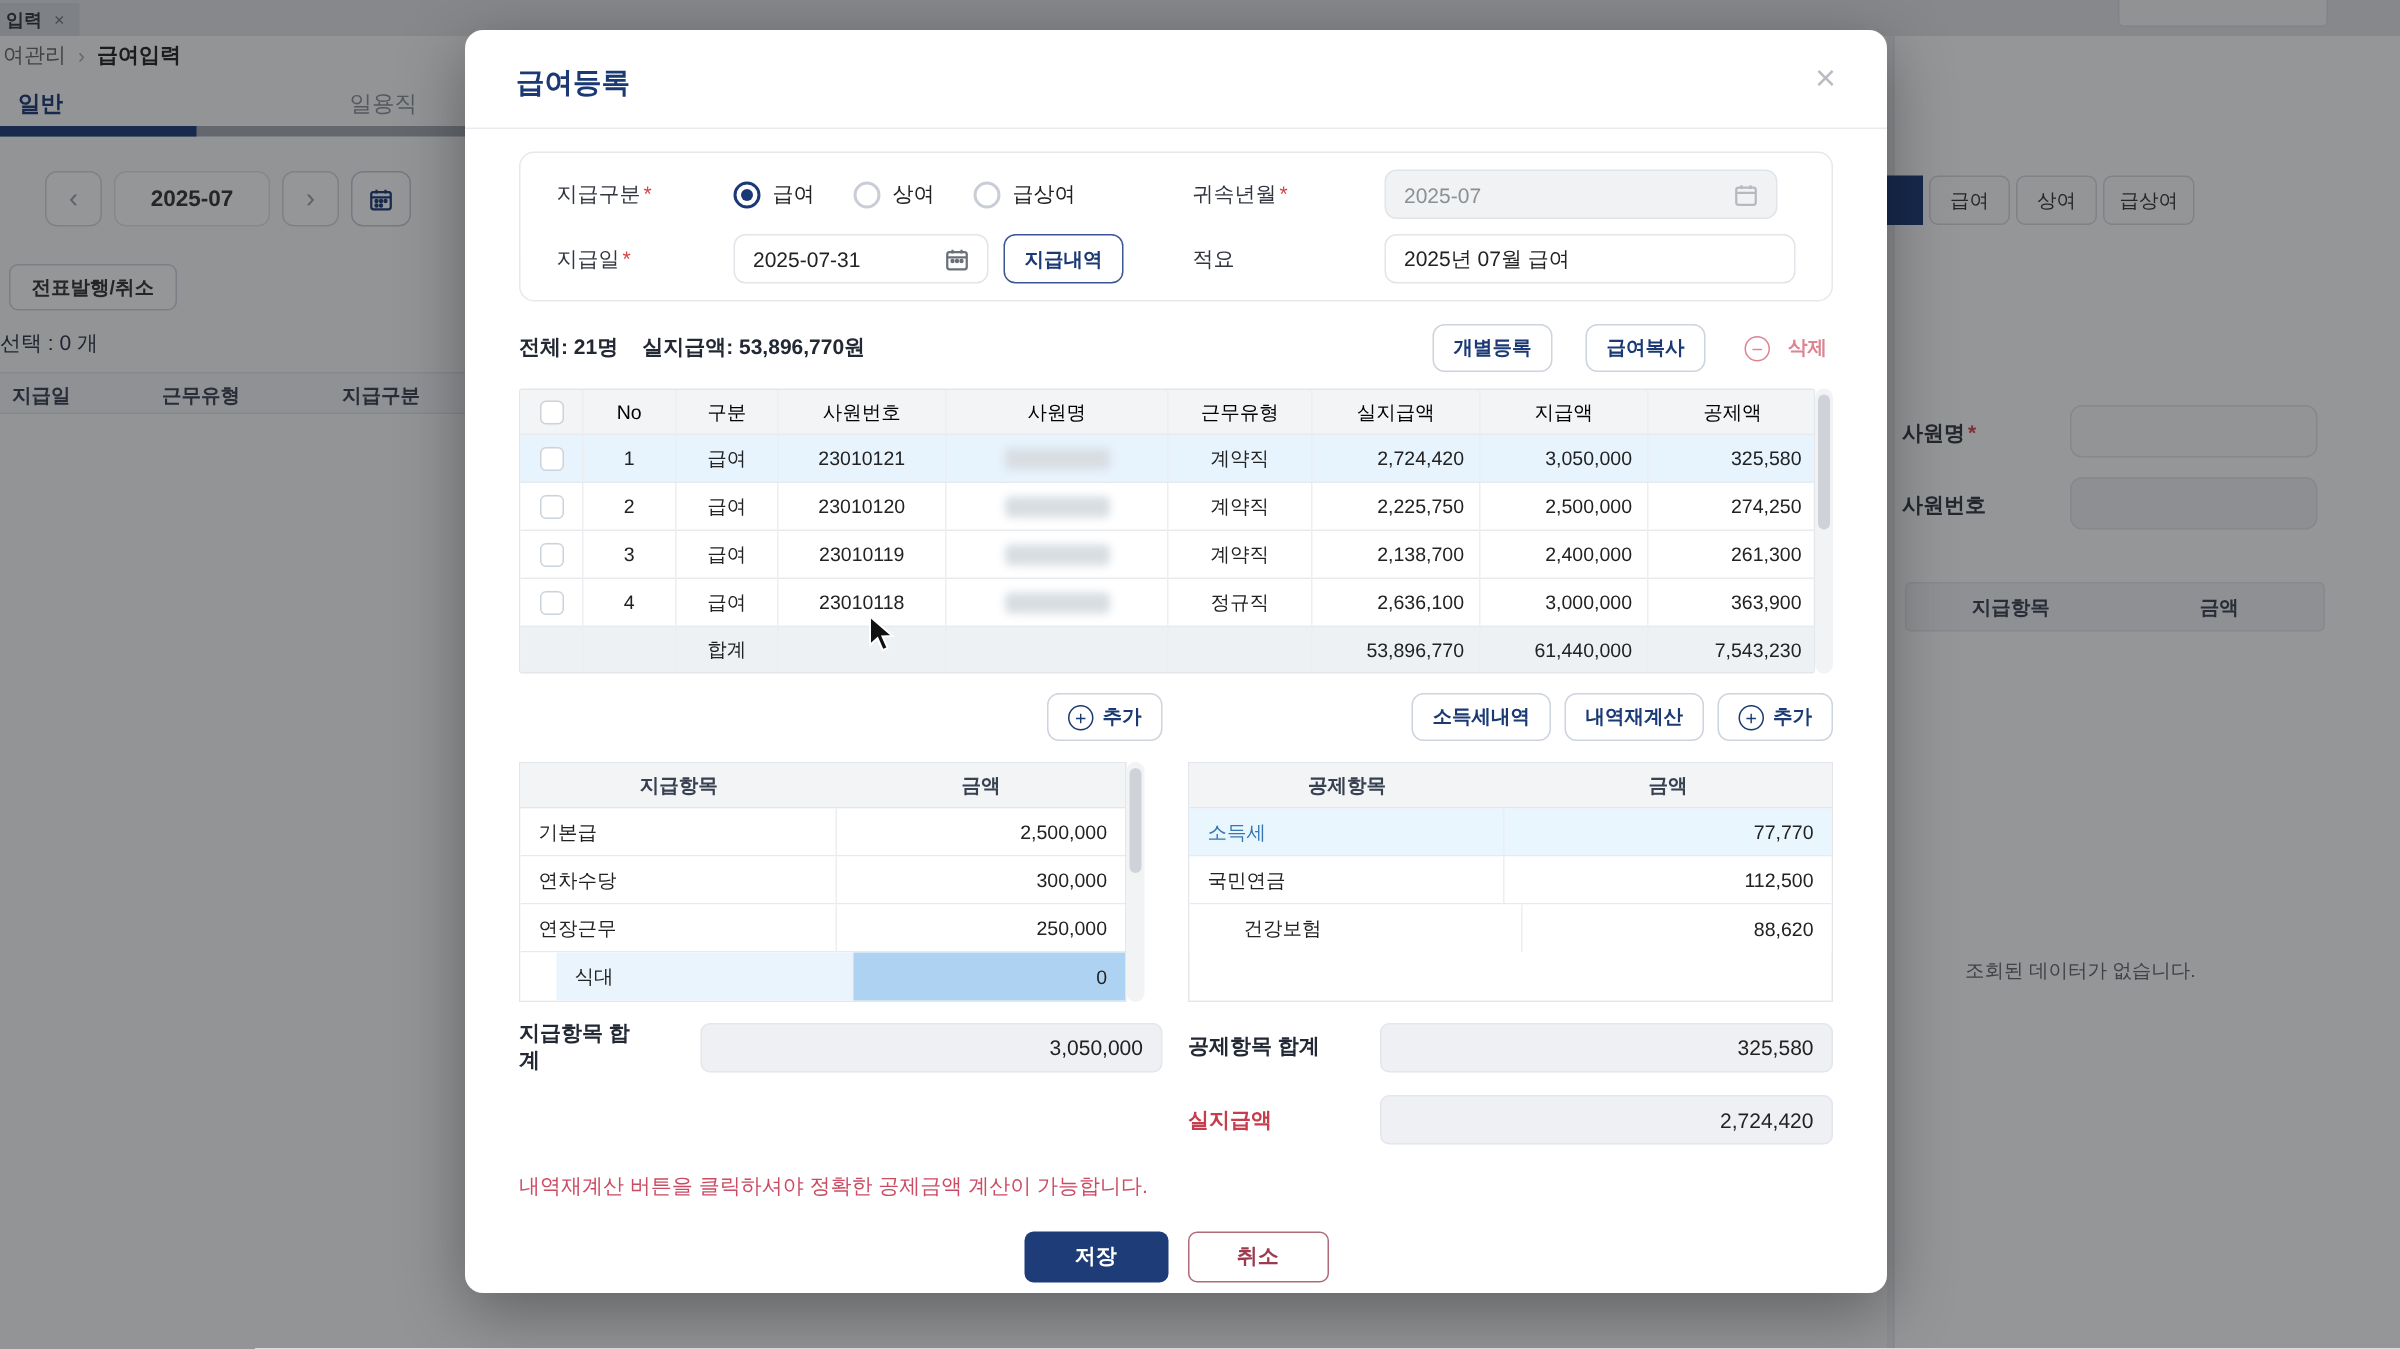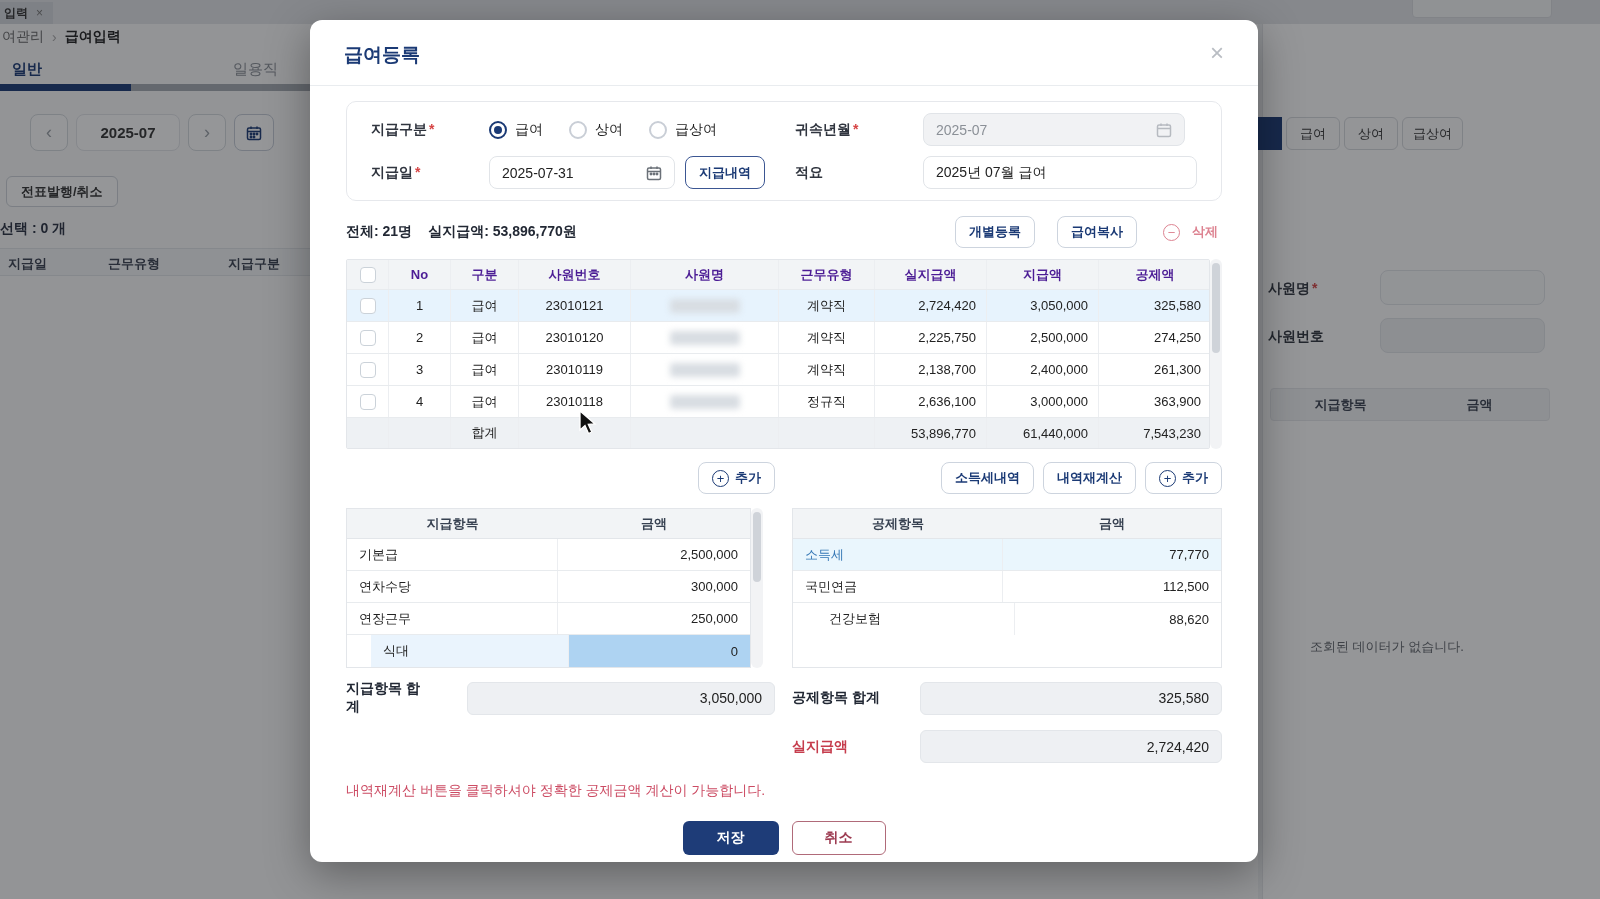--- a/index.html
+++ b/index.html
@@ -21,21 +21,21 @@
   .bg-tab { position:absolute; top:60px; font-size:15px; font-weight:bold; }
   .bg-tab.active { left:12px; color:#1b3a75; }
   .bg-tab.inactive { left:233px; color:#8b9097; font-weight:normal; }
   .tab-underline { position:absolute; left:0; top:84px; width:950px; height:7px; background:#a6abb2; }
   .tab-underline-active { position:absolute; left:0; top:84px; width:131px; height:7px; background:#1b3a75; z-index:1; }
   .date-nav { position:absolute; left:30px; top:114px; display:flex; gap:8px; align-items:center; }
   .nav-btn { width:38px; height:37px; border:1px solid #d6dade; border-radius:8px; background:#fff; color:#9aa0a7; font-size:18px; display:flex; align-items:center; justify-content:center; }
   .date-box { width:104px; height:37px; border:1px solid #e3e6ea; border-radius:8px; background:#fff; display:flex; align-items:center; justify-content:center; font-size:15px; font-weight:bold; color:#333; }
   .cal-btn { width:40px; height:37px; border:1px solid #c6cdd8; border-radius:8px; background:#fff; color:#1b3a75; display:flex; align-items:center; justify-content:center; }
   .voucher-btn { position:absolute; left:6px; top:176px; height:31px; padding:0 14px; border:1px solid #cfd4da; border-radius:6px; background:#fff; font-size:13px; font-weight:bold; color:#333; display:flex; align-items:center; }
-  .selection-text { position:absolute; left:0px; top:220px; font-size:14px; font-weight:bold; color:#2b3242; }
+  .selection-text { position:absolute; left:0px; top:220px; font-size:14px; font-weight:normal; color:#2b3242; }
   .bg-left-thead { position:absolute; left:0; top:248px; width:310px; height:28px; border-top:1px solid #e2e5e9; border-bottom:1px solid #e2e5e9; background:#f5f6f8; }
   .bg-left-thead span { position:absolute; top:6px; font-size:13px; font-weight:bold; color:#3a4150; }
   .seg-group { position:absolute; left:1246px; top:117px; display:flex; gap:4px; }
   .seg-sel { width:36px; height:33px; background:#1b3a75; border-radius:6px 0 0 6px; }
   .seg-btn { min-width:54px; height:33px; border:1px solid #d7dade; border-radius:6px; background:#fdfdfe; font-size:13px; color:#333; display:flex; align-items:center; justify-content:center; padding:0 10px; }
   .bg-field-label { position:absolute; font-size:14px; font-weight:bold; color:#30353f; }
   .req { color:#d64545; margin-left:2px; }
   .bg-input { position:absolute; width:165px; height:35px; border:1px solid #e2e5e9; border-radius:8px; background:#fafbfc; }
   .bg-input.gray { background:#f1f2f4; }
   .bg-right-thead { position:absolute; left:1270px; top:388px; width:280px; height:33px; background:#f3f4f6; border:1px solid #e6e8eb; border-radius:4px; display:flex; }
@@ -45,45 +45,45 @@
   
   .overlay { position:absolute; inset:0; background:rgba(20,22,26,0.45); z-index:5; }
   
   .modal { position:absolute; left:310px; top:20px; width:948px; height:842px; background:#fff; border-radius:12px; box-shadow:0 12px 44px rgba(0,0,0,.35); z-index:10; overflow:hidden; }
   .modal-header { height:66px; padding:22px 34px 0; display:flex; justify-content:space-between; align-items:flex-start; border-bottom:1px solid #e9ecef; }
   .modal-title { font-size:19px; font-weight:bold; color:#1b3a75; }
   .modal-close { font-size:24px; color:#b9bdc3; line-height:22px; cursor:pointer; }
   .modal-body { padding:15px 36px 0; }
   .form-box { border:1px solid #e6e8ec; border-radius:10px; padding:11px 24px; }
   .form-grid { display:grid; grid-template-columns:118px 306px 128px 1fr; row-gap:10px; align-items:center; }
-  .f-label { font-size:14px; font-weight:bold; color:#30353f; }
+  .f-label { font-size:14px; font-weight:normal; color:#30353f; }
   .radio-group { display:flex; gap:26px; align-items:center; }
   .radio-item { display:flex; gap:8px; align-items:center; font-size:14px; color:#222; }
   .radio-circle { width:18px; height:18px; border-radius:50%; border:2px solid #c9ced6; background:#fff; position:relative; }
   .radio-circle.checked { border-color:#1b3a75; }
   .radio-circle.checked::after { content:""; position:absolute; left:3px; top:3px; width:8px; height:8px; border-radius:50%; background:#1b3a75; }
   .inp { height:33px; border:1px solid #e1e4e8; border-radius:8px; background:#fff; font-size:14px; color:#222; display:flex; align-items:center; padding:0 12px; }
   .inp.disabled { background:#f1f2f4; color:#8b9097; }
-  .date-input { width:186px; justify-content:space-between; }
+  .date-input { width:170px; justify-content:space-between; }
   .month-input { width:262px; justify-content:space-between; }
   .memo-input { width:100%; }
   .inline-row { display:flex; gap:10px; align-items:center; }
   .btn { border-radius:8px; background:#fff; font-size:13px; font-weight:bold; color:#1b3a75; display:inline-flex; align-items:center; justify-content:center; cursor:pointer; }
   .btn-outline-navy { border:1.5px solid #3b5692; height:33px; padding:0 13px; }
   .btn-outline-soft { border:1px solid #cdd4de; height:32px; padding:0 13px; }
   .summary-row { margin-top:15px; display:flex; justify-content:space-between; align-items:center; }
   .summary-left { font-size:14px; font-weight:bold; color:#222834; display:flex; gap:16px; }
   .summary-actions { display:flex; gap:22px; }
   .delete-btn { display:inline-flex; gap:6px; align-items:center; color:#dd8391; font-size:13px; font-weight:bold; background:none; border:none; padding:0 4px; }
   
   .emp-table { margin-top:11px; display:flex; }
   .emp-grid { width:864px; border:1px solid #e3e6ea; border-radius:2px; }
   .emp-row { display:grid; grid-template-columns:42px 62px 68px 112px 148px 96px 112px 112px 112px; height:32px; border-bottom:1px solid #e8ebee; background:#fff; }
   .emp-row:last-child { border-bottom:none; }
-  .emp-row.head { height:30px; background:#f2f4f6; font-weight:bold; color:#4c1d95; }
+  .emp-row.head { height:30px; background:#f2f4f6; font-weight:normal; color:#000000; }
   .emp-row.hl { background:#e7f3fd; }
   .emp-row.total { height:30px; background:#eef1f4; font-weight:normal; }
   .emp-row > div { font-size:13px; display:flex; align-items:center; justify-content:center; border-right:1px solid #eceef1; overflow:hidden; }
   .emp-row > div:last-child { border-right:none; }
   .emp-row > div.num { justify-content:flex-end; padding-right:10px; }
   .checkbox { width:16px; height:16px; border:1.5px solid #cbd2d9; border-radius:4px; background:#fff; }
   .name-blur { width:70px; height:14px; border-radius:3px; background:#d8dde2; filter:blur(3px); }
   .vscroll { width:12px; background:#f2f3f5; border-radius:6px; position:relative; }
   .vscroll .thumb { position:absolute; left:2px; top:4px; width:8px; border-radius:4px; background:#cfd3d9; }
   

